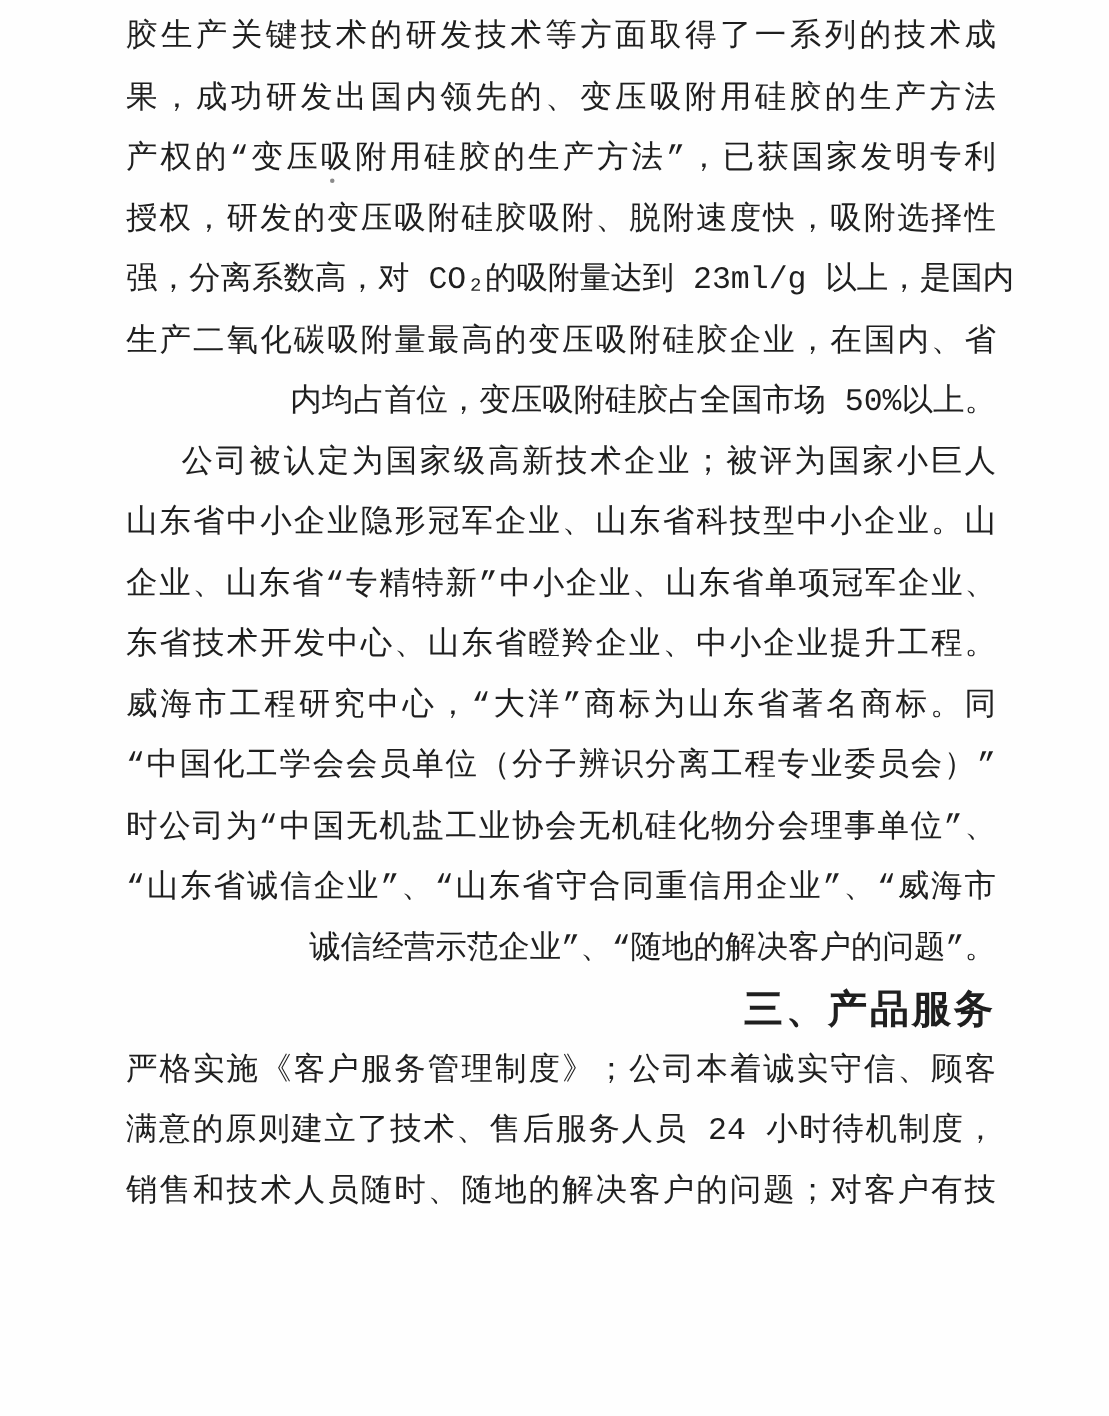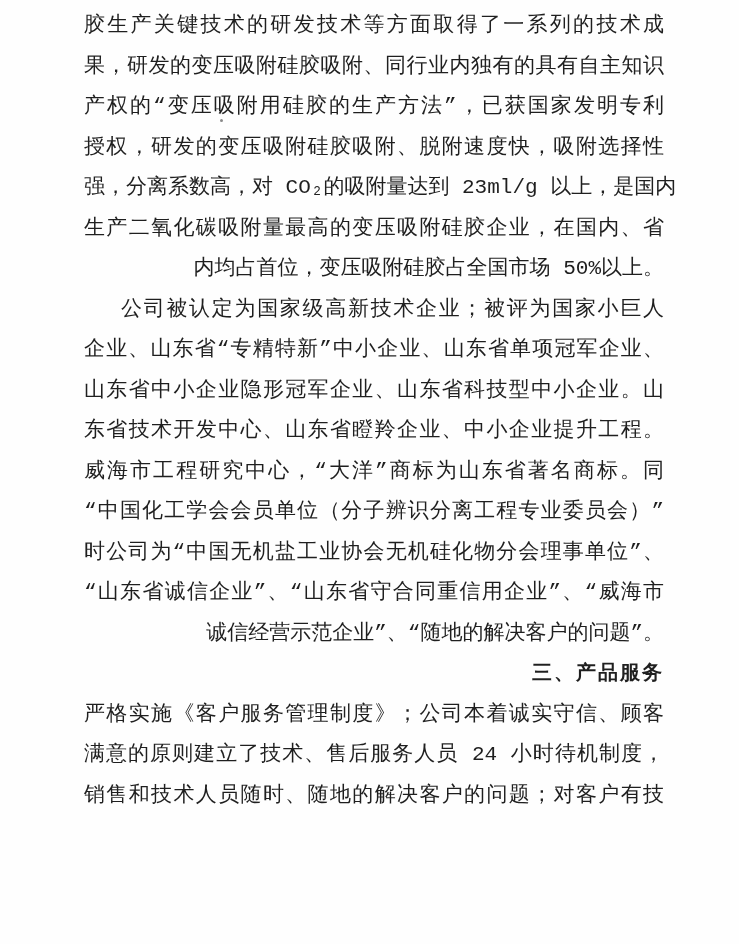--- a/index.html
+++ b/index.html
@@ -32,49 +32,49 @@
   }
   .line.justify {
     text-align: justify;
     text-align-last: justify;
   }
   .line.indent {
     text-indent: 37px;
   }
   .line.bold {
     font-weight: 700;
-    font-size: 20px;
+    font-size: 26px;
     letter-spacing: 2px;
   }
   .speck {
     position: absolute;
     left: 220px;
     top: 119px;
     width: 3px;
     height: 3px;
     border-radius: 50%;
     background: #8a8a8a;
   }
 </style>
 </head>
 <body>
 
 <div class="page">
   <div class="speck"></div>
   <div class="textblock">
       <div class="line justify">胶生产关键技术的研发技术等方面取得了一系列的技术成</div>
-      <div class="line justify">果，研发的变压吸附硅胶吸附、同行业内独有的具有自主知识</div>
+      <div class="line justify">果，成功研发出国内领先的、变压吸附用硅胶的生产方法</div>
       <div class="line justify">产权的“变压吸附用硅胶的生产方法”，已获国家发明专利</div>
       <div class="line justify">授权，研发的变压吸附硅胶吸附、脱附速度快，吸附选择性</div>
       <div class="line justify">强，分离系数高，对 CO₂的吸附量达到 23ml/g 以上，是国内</div>
       <div class="line justify">生产二氧化碳吸附量最高的变压吸附硅胶企业，在国内、省</div>
       <div class="line">内均占首位，变压吸附硅胶占全国市场 50%以上。</div>
       <div class="line justify indent">公司被认定为国家级高新技术企业；被评为国家小巨人</div>
+      <div class="line justify">山东省中小企业隐形冠军企业、山东省科技型中小企业。山</div>
       <div class="line justify">企业、山东省“专精特新”中小企业、山东省单项冠军企业、</div>
-      <div class="line justify">山东省中小企业隐形冠军企业、山东省科技型中小企业。山</div>
       <div class="line justify">东省技术开发中心、山东省瞪羚企业、中小企业提升工程。</div>
       <div class="line justify">威海市工程研究中心，“大洋”商标为山东省著名商标。同</div>
       <div class="line justify">“中国化工学会会员单位（分子辨识分离工程专业委员会）”</div>
       <div class="line justify">时公司为“中国无机盐工业协会无机硅化物分会理事单位”、</div>
       <div class="line justify">“山东省诚信企业”、“山东省守合同重信用企业”、“威海市</div>
       <div class="line">诚信经营示范企业”、“随地的解决客户的问题”。</div>
       <div class="line indent bold">三、产品服务</div>
       <div class="line justify">严格实施《客户服务管理制度》；公司本着诚实守信、顾客</div>
       <div class="line justify">满意的原则建立了技术、售后服务人员 24 小时待机制度，</div>
       <div class="line justify">销售和技术人员随时、随地的解决客户的问题；对客户有技</div>

